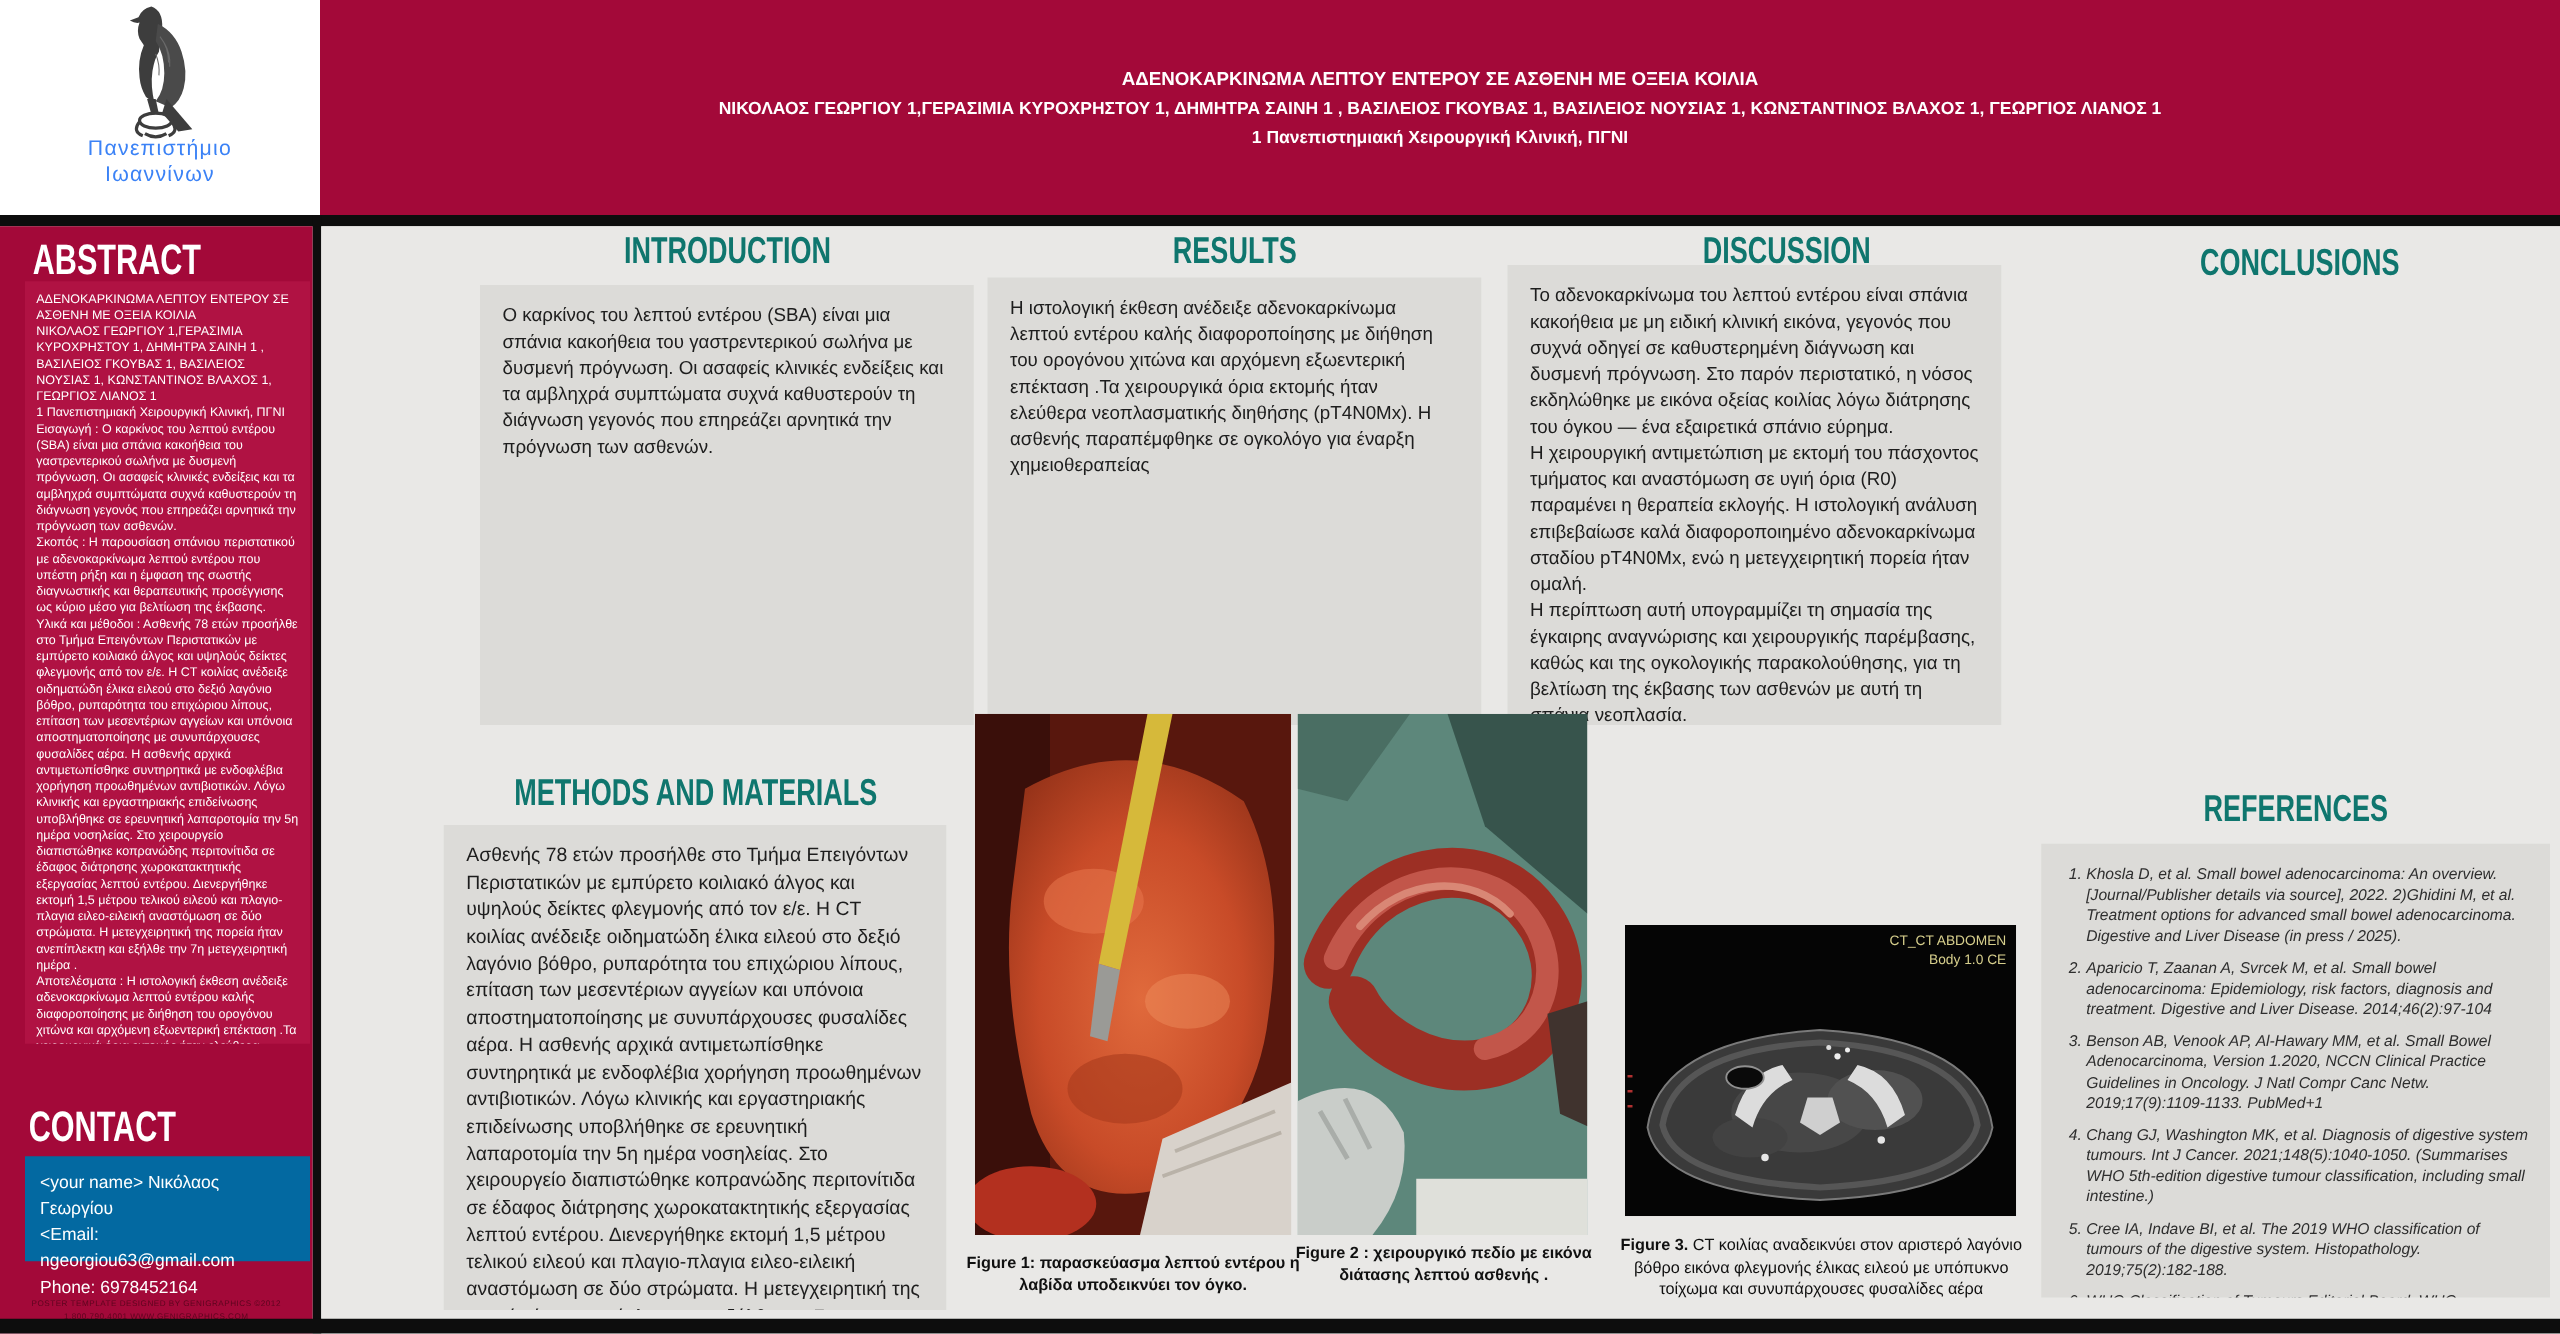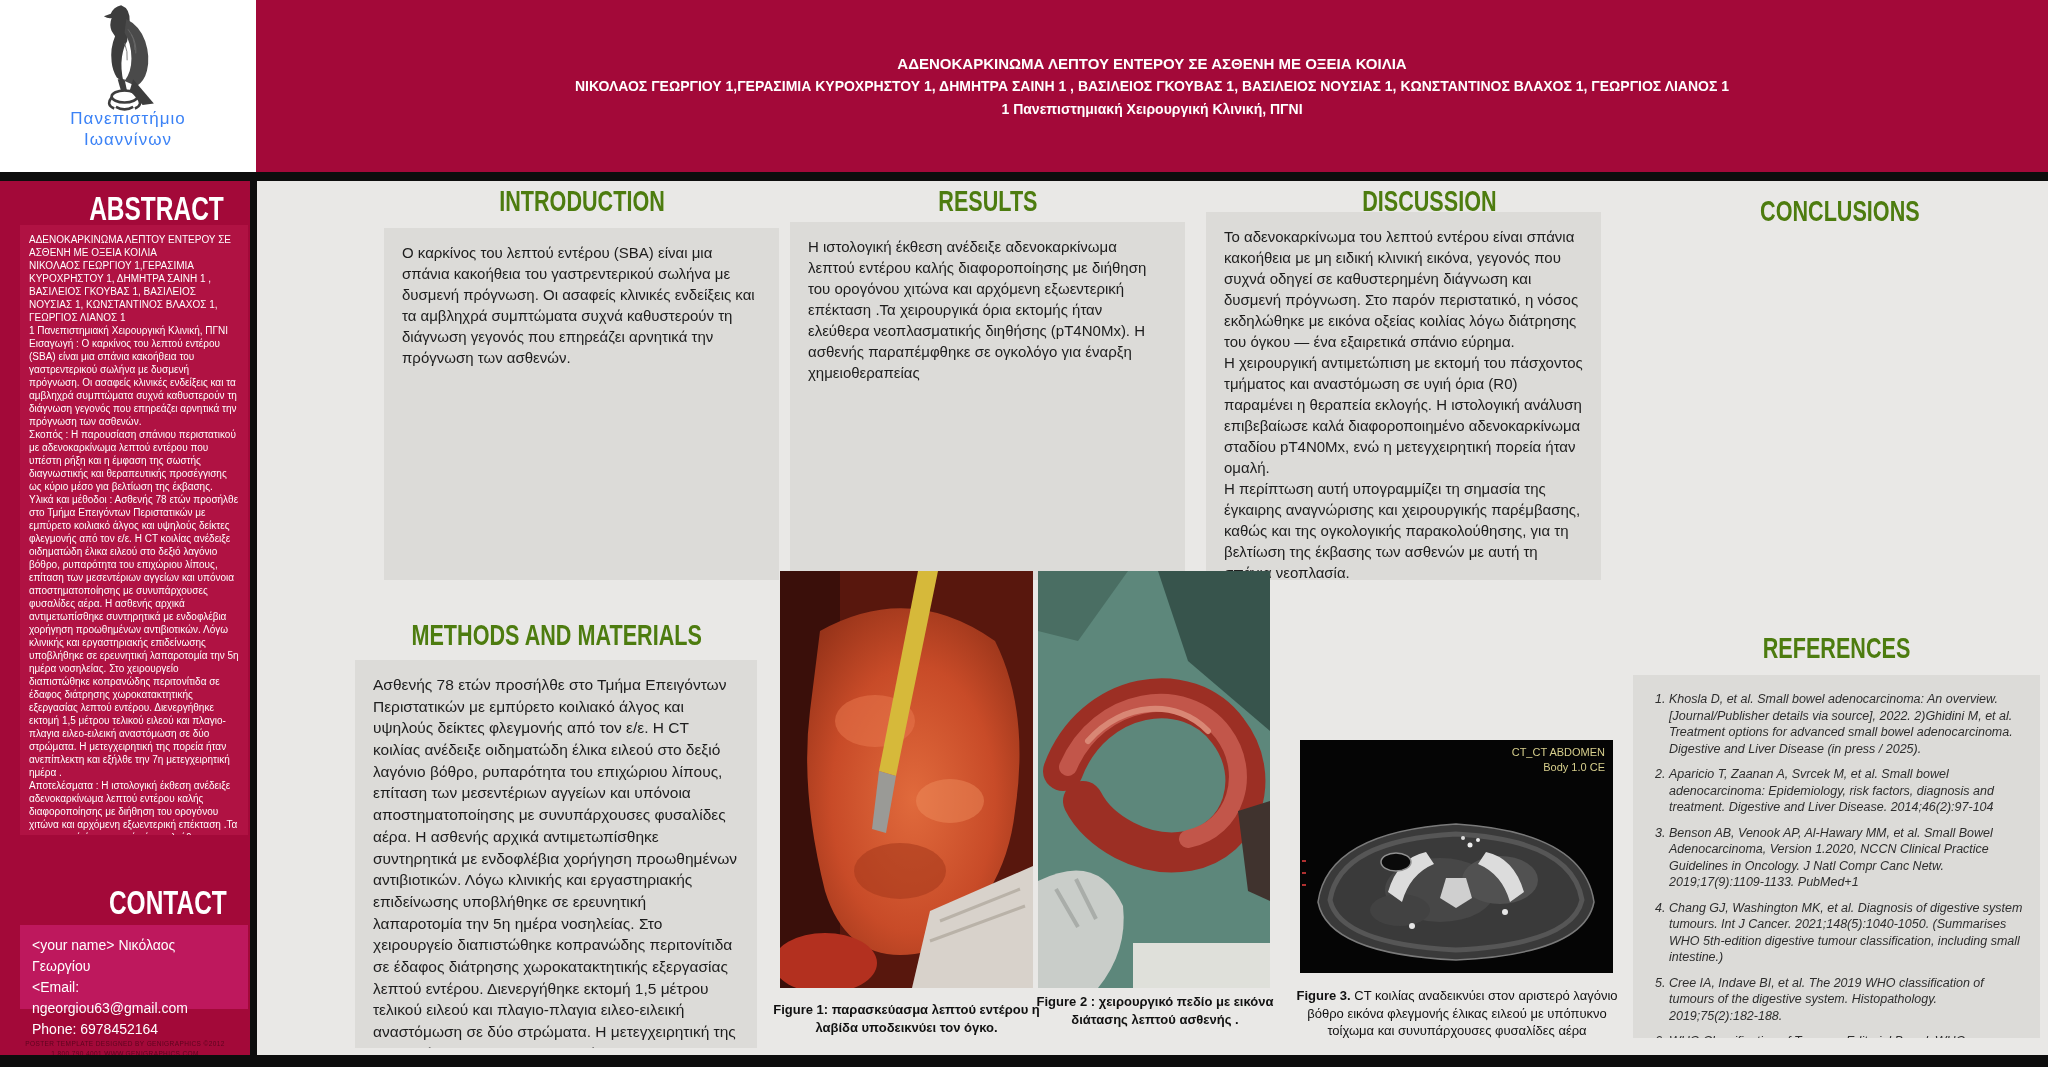--- a/index.html
+++ b/index.html
@@ -16,33 +16,33 @@
   .banner div{padding:0 60px;}
   .banner-title{font-size:15px;font-weight:bold;line-height:23px;}
   .banner-authors{font-size:14px;font-weight:bold;line-height:23px;}
   .banner-affil{font-size:14px;font-weight:bold;line-height:23px;}
   .divider-h{left:0;top:172px;width:2048px;height:9px;background:#0d0d0d;}
   .bottom-bar{left:0;top:1055px;width:2048px;height:12px;background:#0d0d0d;}
 
   
   .sidebar{left:0;top:181px;width:250px;height:886px;background:#A30939;}
   .side-border{left:250px;top:172px;width:7px;height:895px;background:#0d0d0d;}
-  .side-heading{position:absolute;width:250px;text-align:right;color:#ffffff;font-weight:bold;font-size:34px;}
+  .side-heading{position:absolute;width:250px;text-align:left;color:#ffffff;font-weight:bold;font-size:34px;}
   .side-heading span{display:inline-block;transform:scaleX(.72);transform-origin:center;}
   .abstract-panel{position:absolute;left:20px;top:44px;width:228px;height:610px;background:#B01243;
                   padding:8px 9px;box-sizing:border-box;overflow:hidden;}
   .abstract-text{color:#ffffff;font-size:10px;line-height:1.3;white-space:pre-line;}
-  .contact-panel{position:absolute;left:20px;top:744px;width:228px;height:84px;background:#be185d;
+  .contact-panel{position:absolute;left:20px;top:744px;width:228px;height:84px;background:#0369a1;
                  padding:10px 12px;box-sizing:border-box;color:#ffffff;font-size:14px;line-height:1.5;}
   .side-footer{position:absolute;left:0;top:858px;width:250px;text-align:center;
                font-size:6.5px;line-height:1.5;color:rgba(45,0,12,.6);letter-spacing:.4px;}
 
   
   .main{left:257px;top:181px;width:1791px;height:874px;background:#E9E8E6;}
-  .hd{position:absolute;text-align:center;color:#4d7c0f;font-weight:bold;font-size:30px;white-space:nowrap;}
+  .hd{position:absolute;text-align:center;color:#0f766e;font-weight:bold;font-size:30px;white-space:nowrap;}
   .hd span{display:inline-block;transform:scaleX(.72);transform-origin:center;}
   .tbox{position:absolute;background:#DCDBD8;padding:14px 18px;box-sizing:border-box;
         font-size:15px;line-height:1.4;color:#1d1d1d;white-space:pre-line;overflow:hidden;}
   .methods-size{font-size:15.5px;}
   .refbox{position:absolute;background:#DCDBD8;padding:16px 14px 10px 10px;box-sizing:border-box;overflow:hidden;}
   .refbox ol{margin:0;padding-left:26px;font-size:12.5px;line-height:1.32;color:#2e2e2e;}
   .refbox li{margin-bottom:9px;}
 
   
   .fig{position:absolute;overflow:hidden;}

